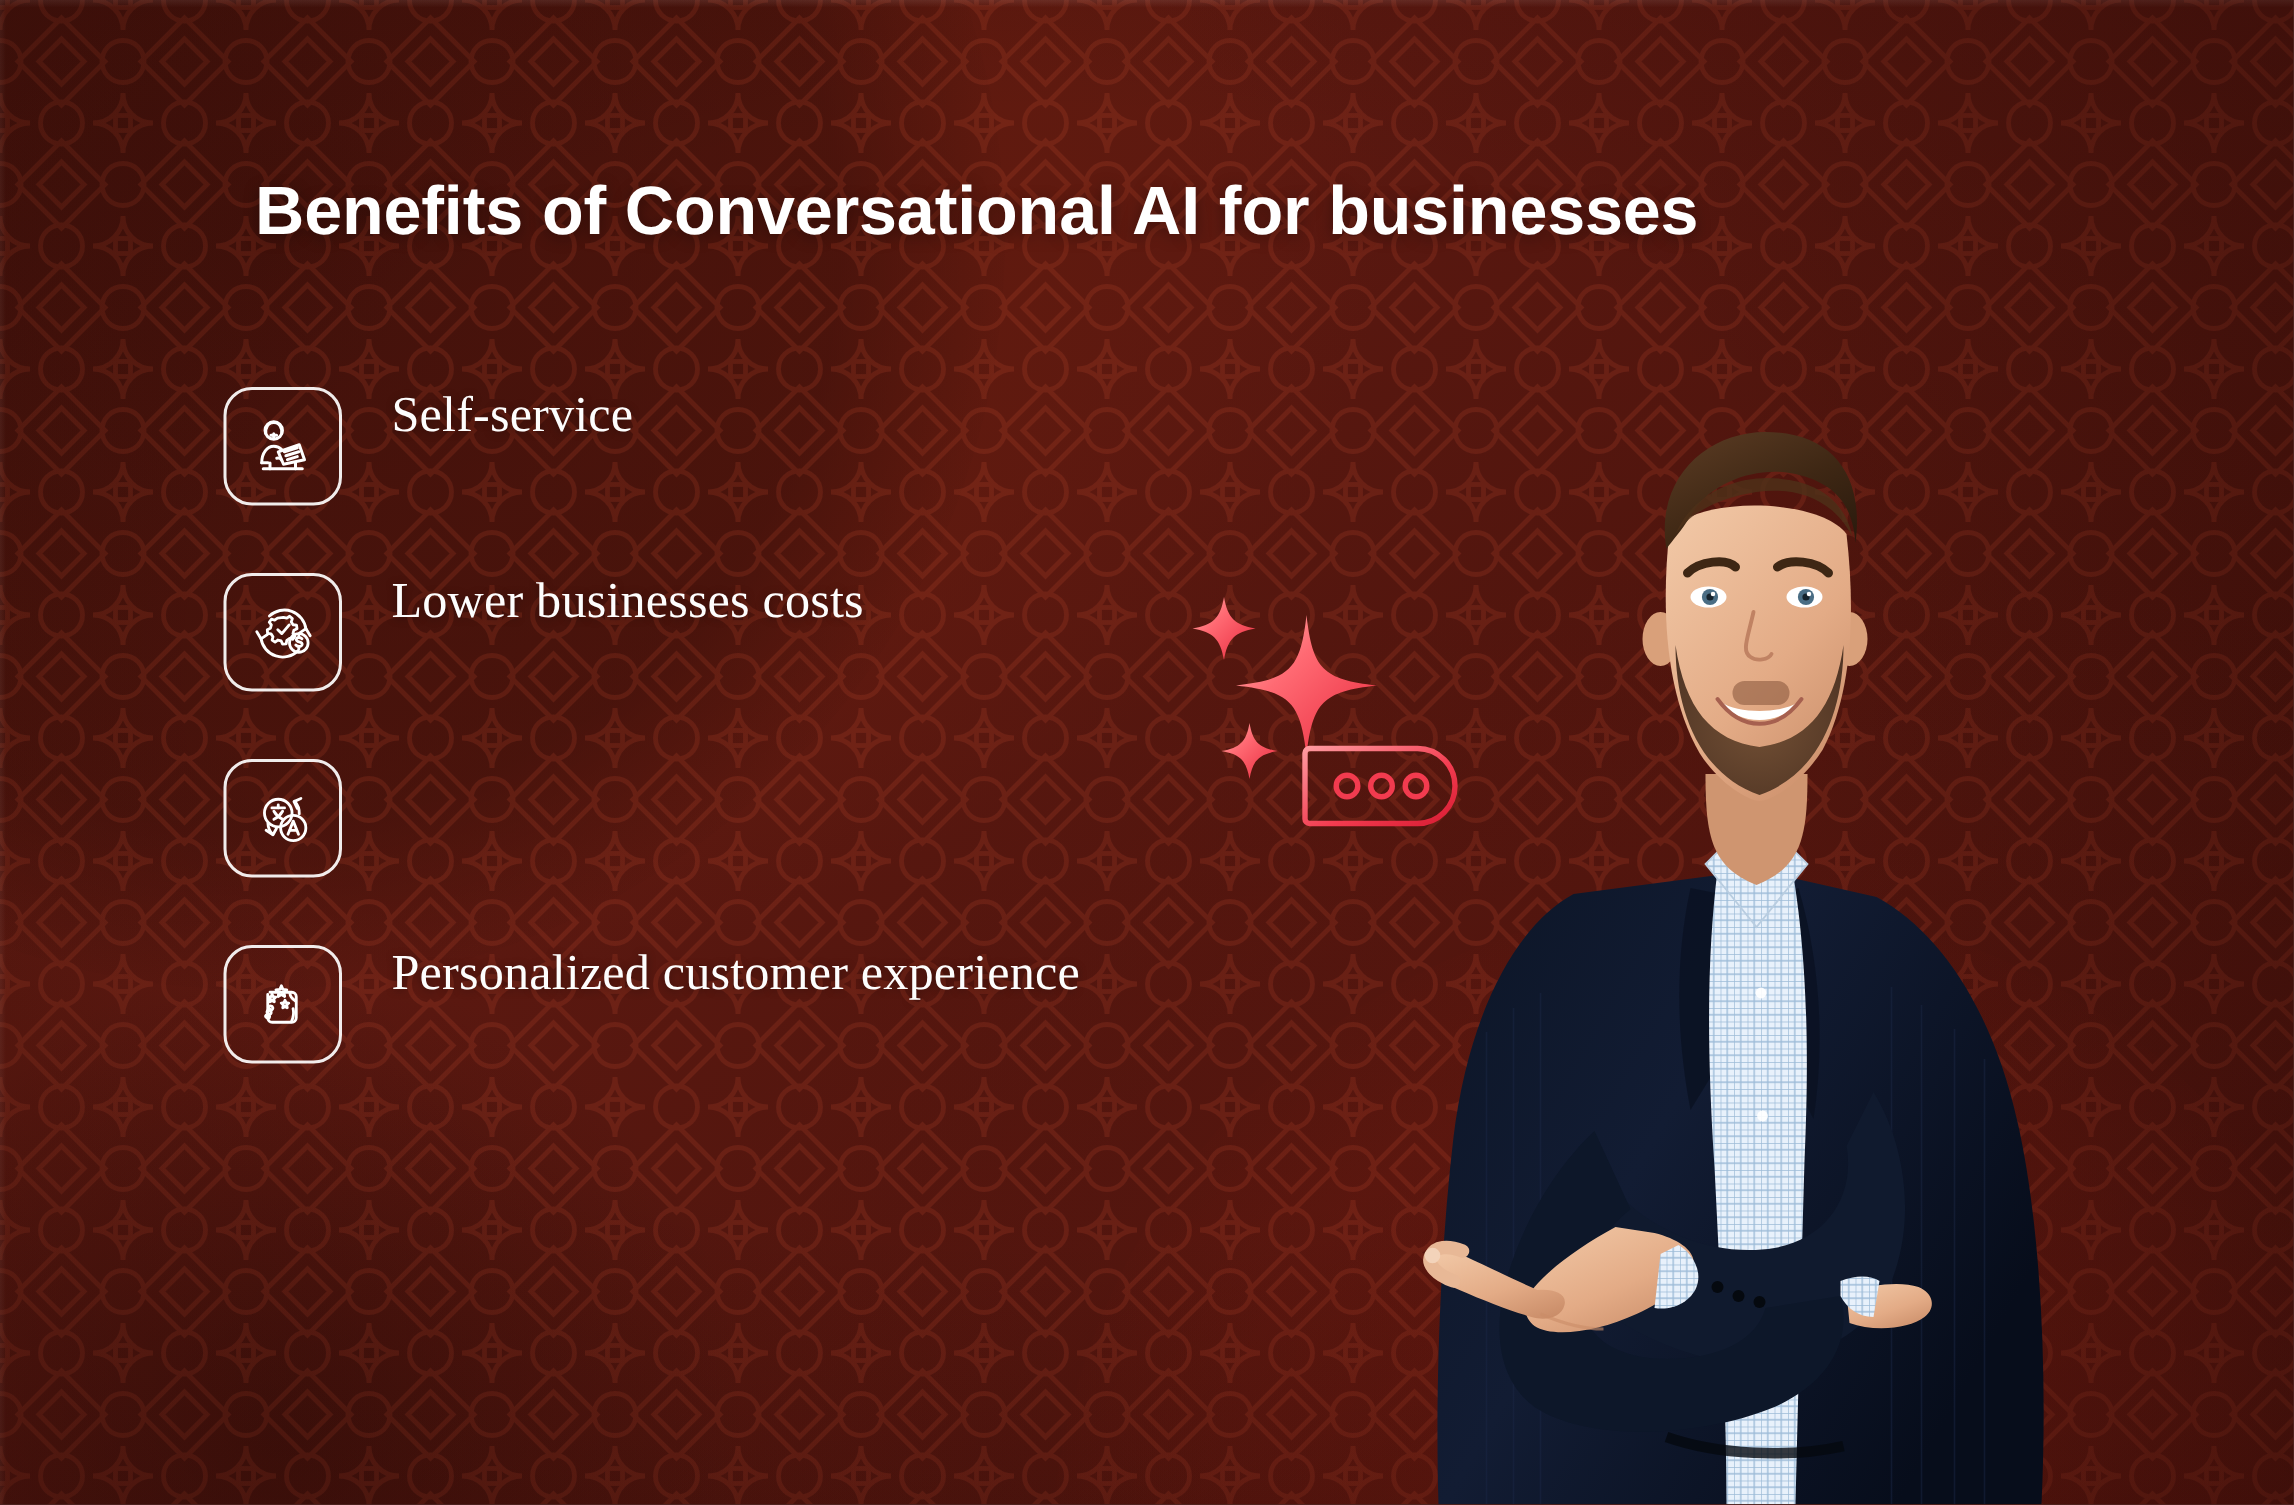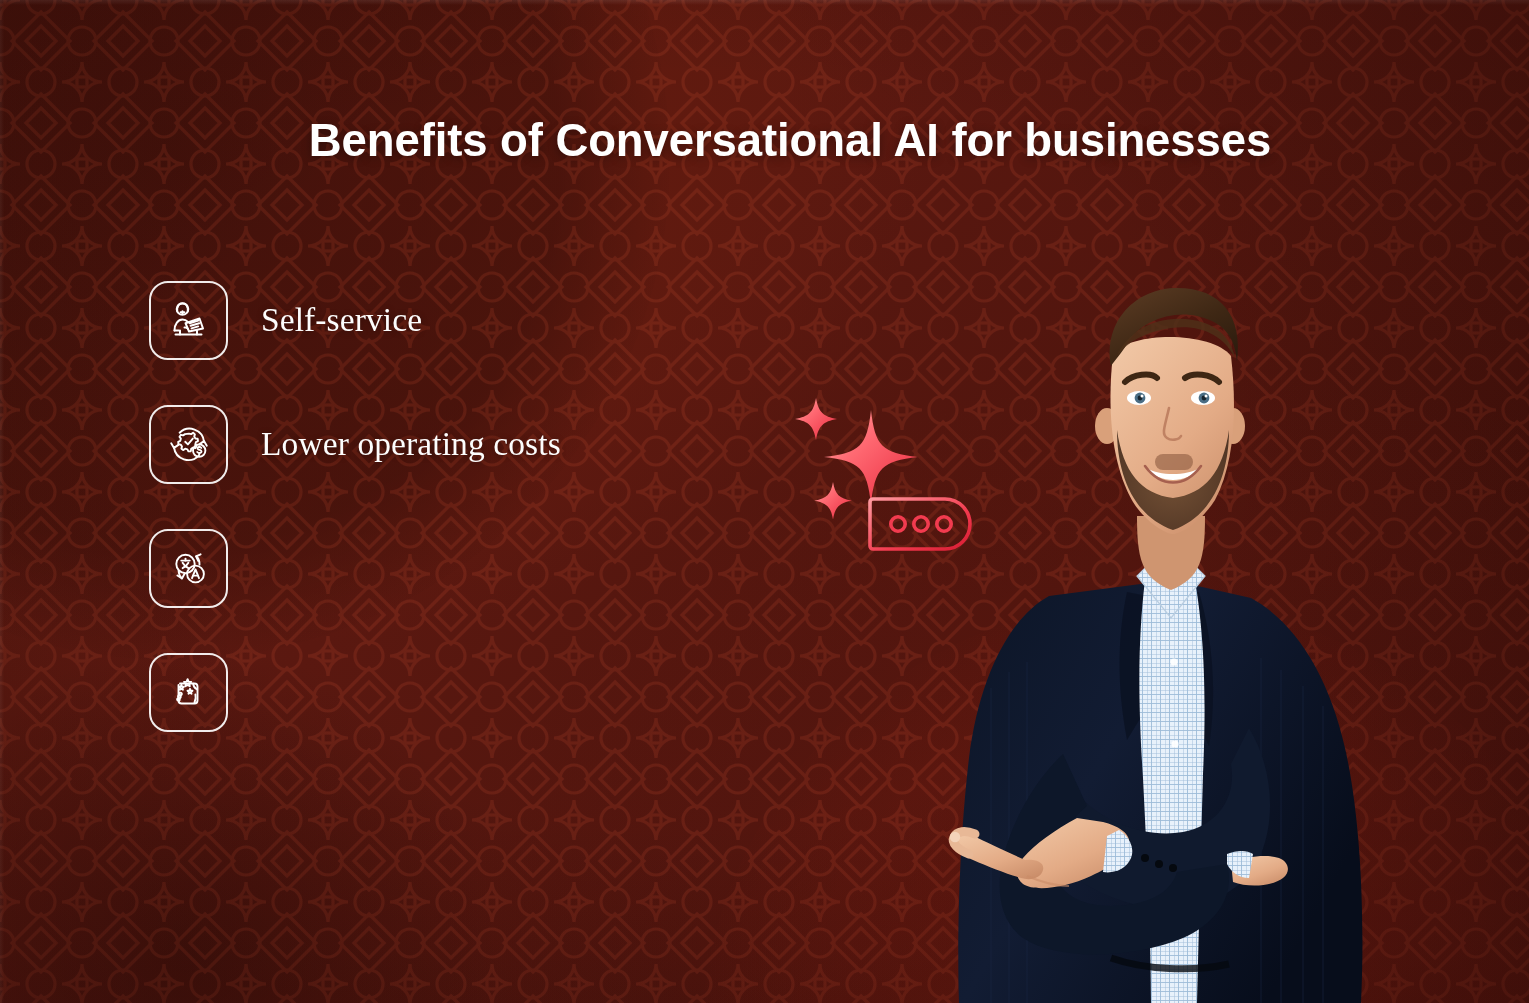--- a/index.html
+++ b/index.html
@@ -67,34 +67,32 @@
   .title {
     position:absolute;
     left:170px; top:113px;
     width:1240px;
     font-size:45.5px;
     font-weight:700;
     letter-spacing:-0.1px;
     color:#ffffff;
     line-height:1.22;
     text-shadow:0 2px 10px rgba(0,0,0,.35);
-    text-align:center;
   }
 
   
   .benefits {
     position:absolute;
     left:149px; top:258px;
     width:820px;
   }
   .benefit {
     position:relative;
     height:124px;
     display:flex;
-    align-items:center;
   }
   .icon-box {
     flex:0 0 auto;
     width:79px; height:79px;
     border:2px solid rgba(255,255,255,.92);
     border-radius:19px;
     display:flex;
     align-items:center;
     justify-content:center;
     background:transparent;
@@ -205,21 +203,21 @@
           <path d="M41.8 25.8 L39 21.1 L34.6 24.1"></path>
 
           <path d="M24 13.6l2.2.5 1.9-1.3 1.8 1.6-.7 2.2 1.2 1.9 2.3.3.3 2.4-2.1 1-.6 2.2 1.4 1.8-1.4 2-2.2-.6-1.9 1.3-.4 2.3-2.4.2-1-2.1-2.2-.6-1.8 1.4-2-1.4.6-2.2-1.3-1.9-2.3-.4-.2-2.4 2.1-1 .6-2.2-1.4-1.8 1.4-2 2.2.6 1.9-1.3z"></path>
           <path d="M20.2 21.8 L22.9 24.4 L27.8 18.6"></path>
 
           <circle cx="34.2" cy="30.6" r="6.2"></circle>
           <path d="M36.3 27.9c-.7-.7-1.7-1-2.6-.8-1.3.3-1.6 1.8-.4 2.4.9.5 2.3.5 2.9 1.3.7.9-.1 2.1-1.4 2.2-1 .1-2-.3-2.6-1"></path>
           <path d="M34.2 26.1v1.1M34.2 33.6v1.1"></path>
         </svg>
       </div>
-      <div class="benefit-label">Lower operating costs</div>
+      <div class="benefit-label">Lower businesses costs</div>
     </div>
 
     <div class="benefit">
       <div class="icon-box">
         <svg width="48" height="48" viewBox="0 0 48 48" fill="none" stroke="#ffffff" stroke-width="1.9" stroke-linecap="round" stroke-linejoin="round">
 
           <path d="M31.4 12.2a11.5 11.5 0 0 1 3.1 8.4"></path>
           <path d="M35.6 10.3 L31 12.4 L33.2 16.9"></path>
           <path d="M13.6 26.8a11.5 11.5 0 0 0 3.3 7.6"></path>
           <path d="M12.4 31.5 L17 34.5 L19.3 30.3"></path>
@@ -249,20 +247,21 @@
 
           <path d="M13.8 33.2c1.5-.9 1.1-2.7-.4-2.8-1.3-.1-1.9 1.4-.6 2"></path>
           <path d="M14.8 30.4c1.6-.9 1.1-2.8-.5-2.9-1.3-.1-1.8 1.4-.6 2"></path>
           <path d="M15.9 27.5c1.6-.9 1.1-2.8-.5-2.9-1.3-.1-1.8 1.4-.6 2"></path>
 
           <path d="M22.6 11.2 L23.6 13.6 L26.2 13.9 L24.3 15.7 L24.8 18.3 L22.6 17 L20.4 18.3 L20.9 15.7 L19 13.9 L21.6 13.6 Z"></path>
           <path d="M16.4 16.8 L17.1 18.5 L18.9 18.7 L17.5 20 L17.9 21.8 L16.4 20.8 L14.9 21.8 L15.3 20 L13.9 18.7 L15.7 18.5 Z"></path>
           <path d="M25 20.8 L25.7 22.5 L27.5 22.7 L26.1 24 L26.5 25.8 L25 24.8 L23.5 25.8 L23.9 24 L22.5 22.7 L24.3 22.5 Z"></path>
         </svg>
       </div>
+      <div class="benefit-label">Personalized customer experience</div>
     </div>
 
   </div>
 
   <div class="sparkle-group">
     <svg width="215" height="165" viewBox="0 0 215 165">
       <defs>
         <linearGradient id="sg" x1="0" y1="0" x2="1" y2="1">
           <stop offset="0%" stop-color="#ffb3ad"></stop>
           <stop offset="38%" stop-color="#ff6a73"></stop>

